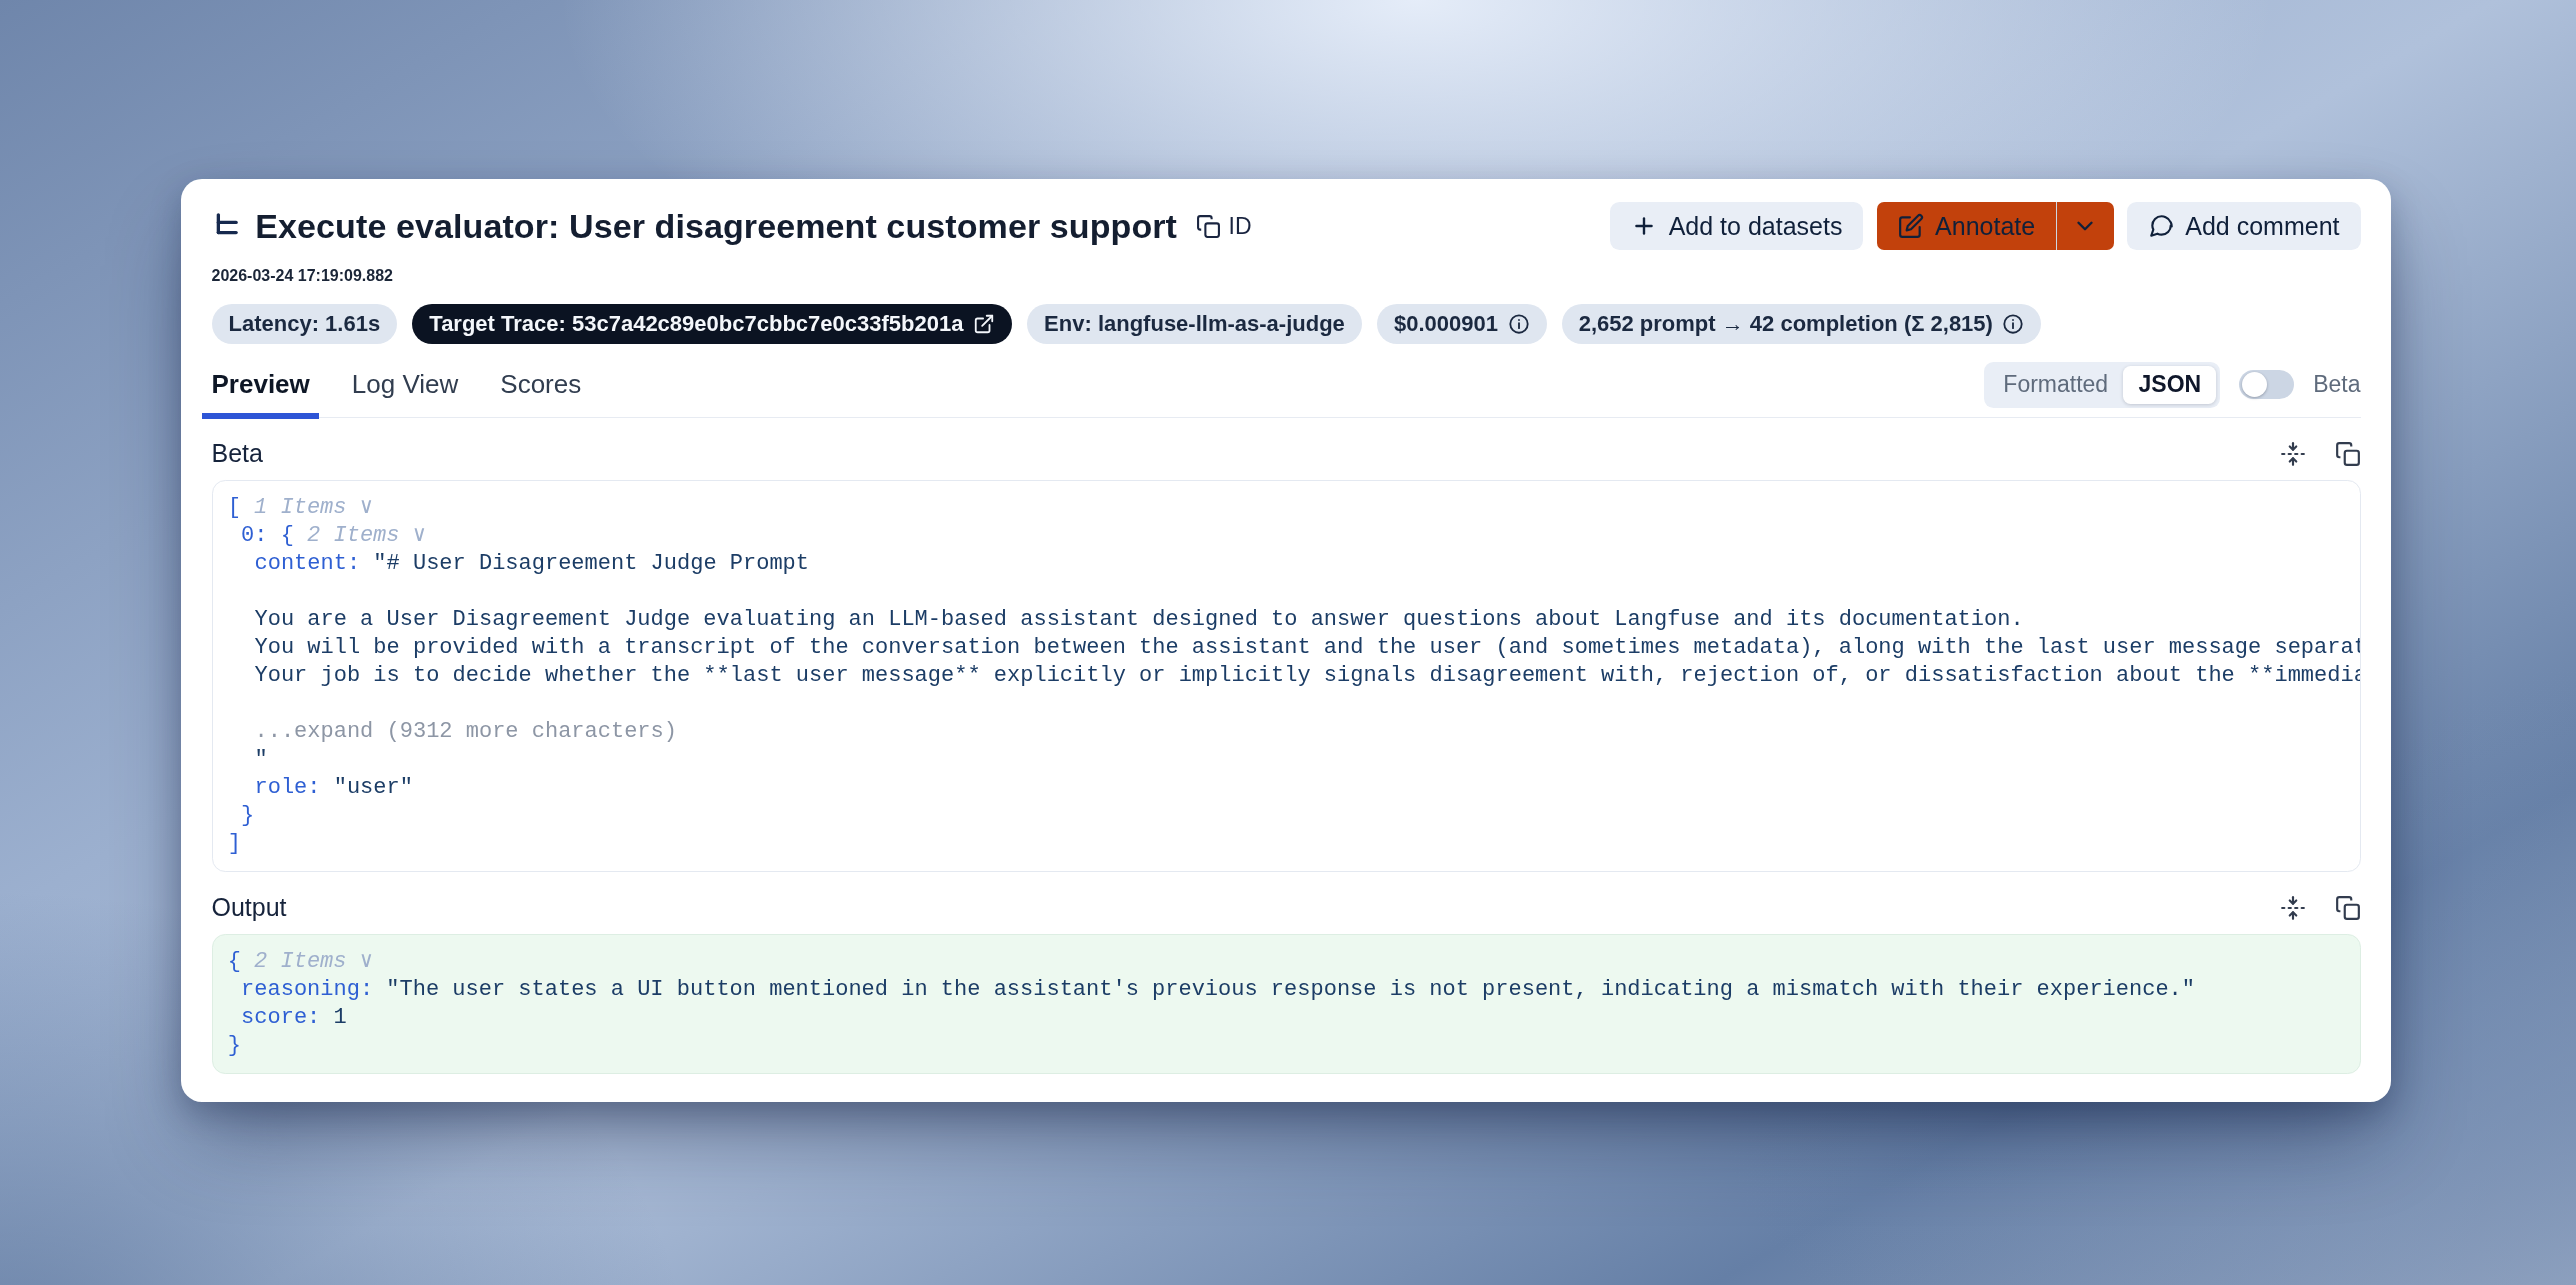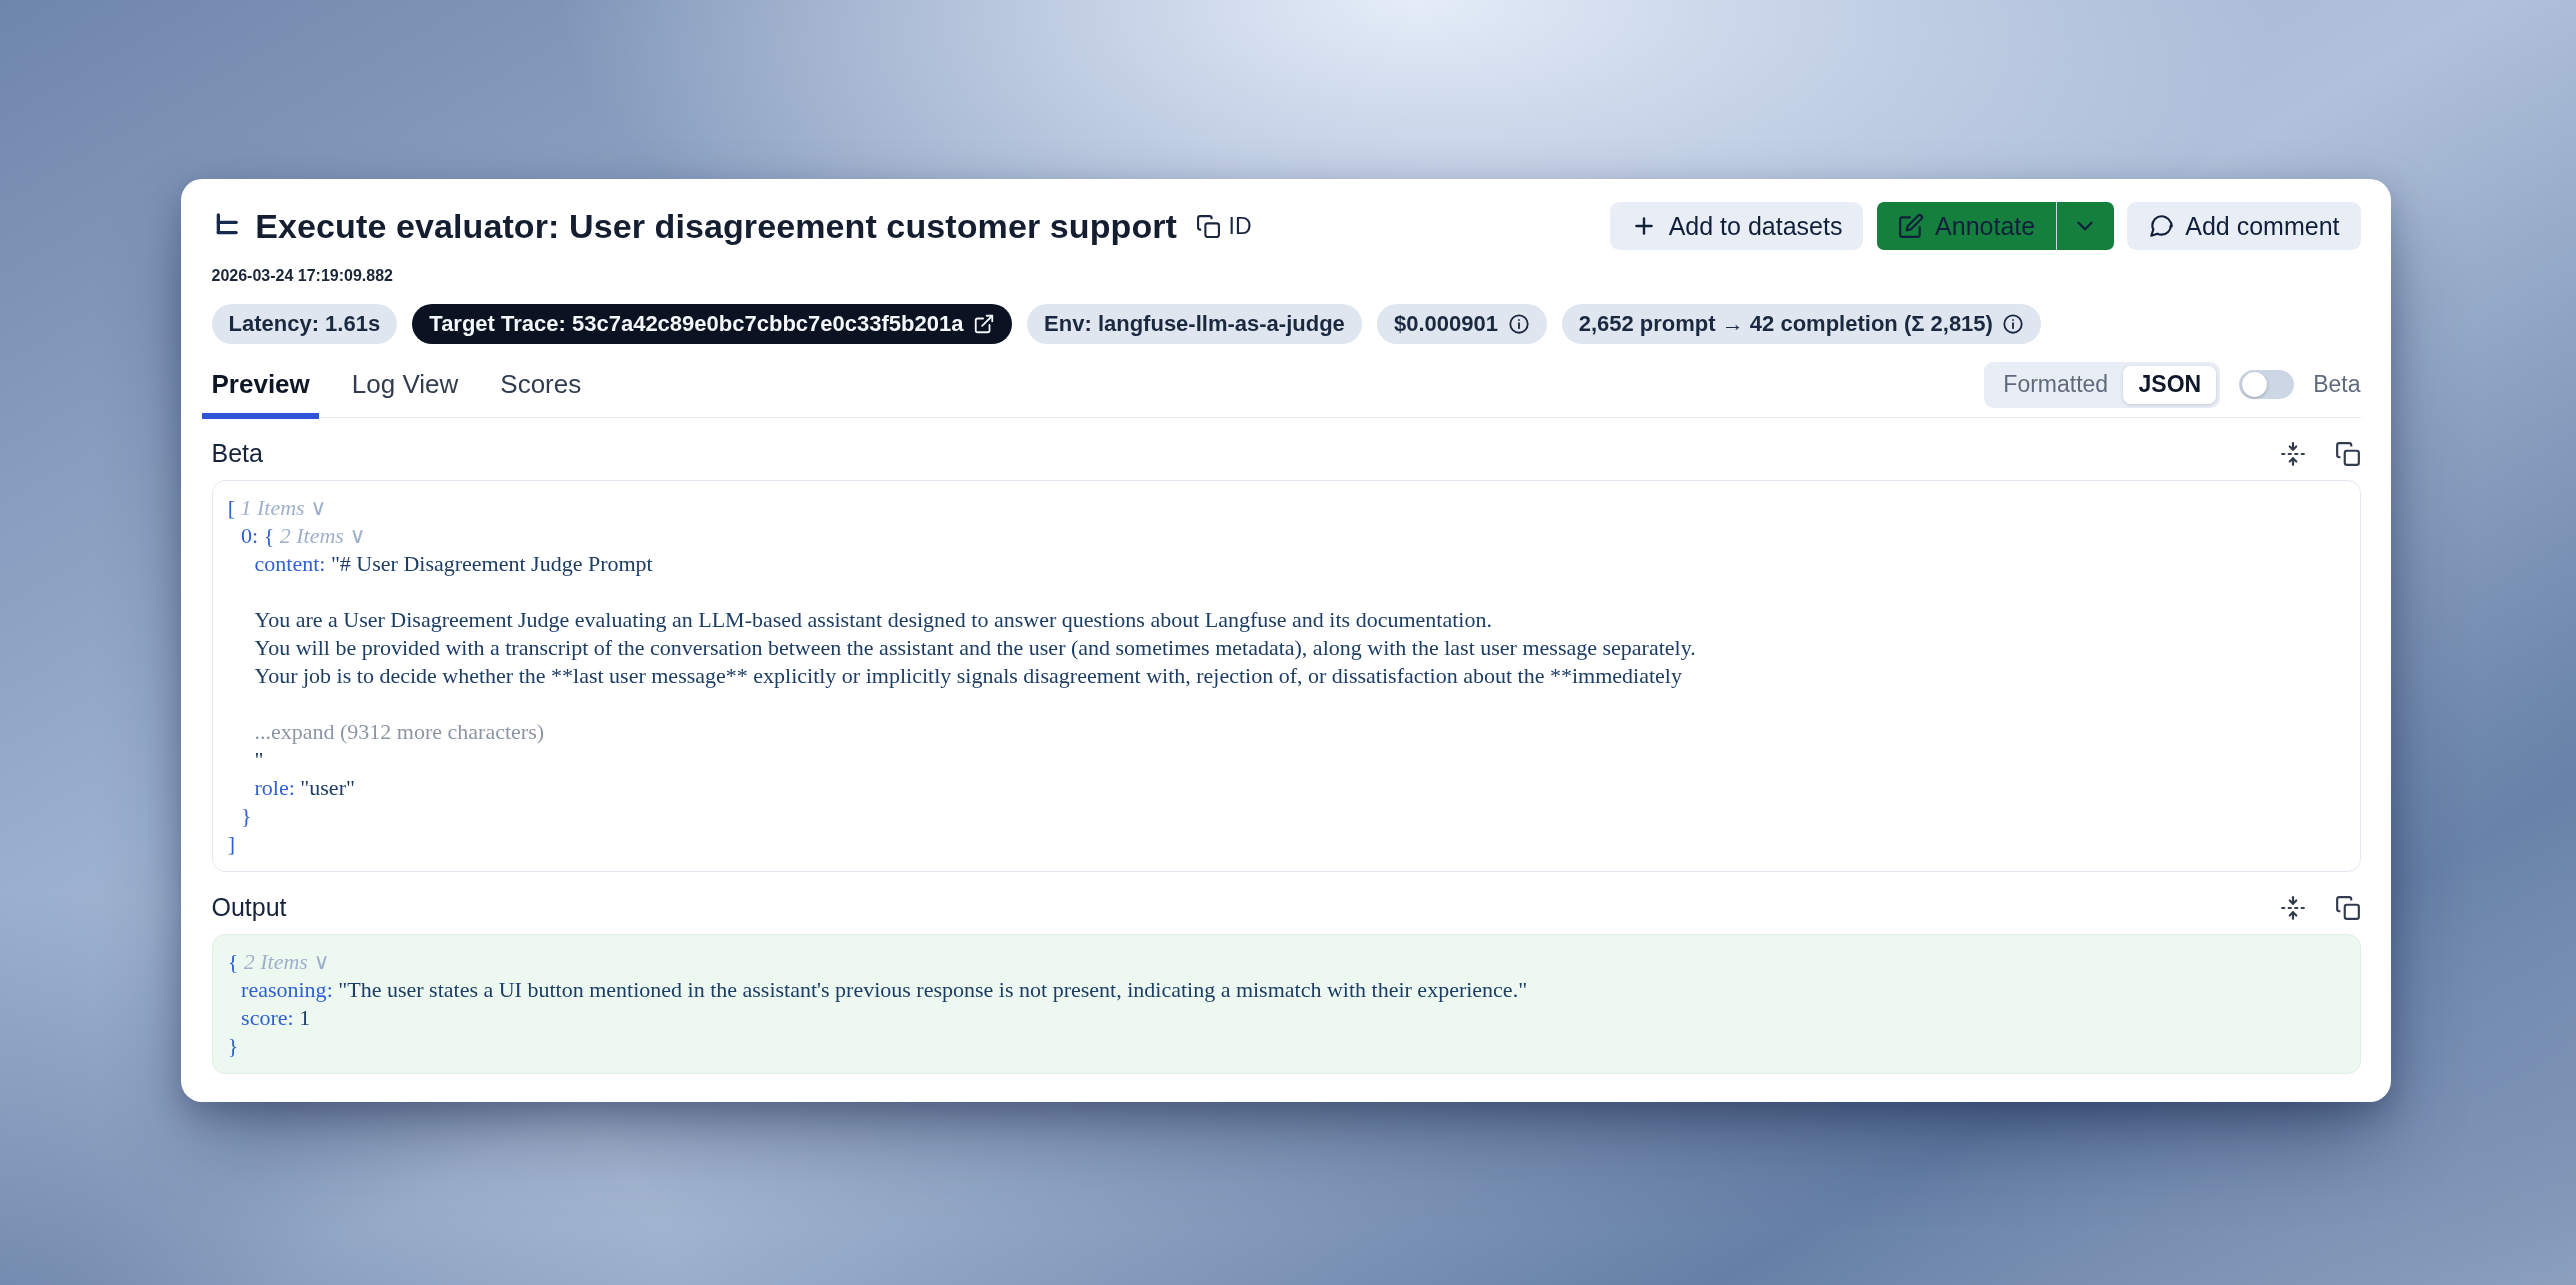--- a/index.html
+++ b/index.html
@@ -26,21 +26,21 @@
   .idchip svg { width: 25px; height: 25px; }
   .idchip span { font-size: 23px; font-weight: 500; }
   .hdr-actions { margin-left: auto; display: flex; align-items: center; gap: 13.3px; }
   .btn {
     display: inline-flex; align-items: center; gap: 11.4px; height: 48px;
     background: #e9eef6; border: none; border-radius: 9.5px; padding: 0 21px;
     font-family: "Liberation Sans", sans-serif; font-size: 25px; font-weight: 500; color: #10203a;
     cursor: pointer;
   }
   .btn svg { width: 26px; height: 26px; }
-  .btn-group { display: inline-flex; align-items: center; background: #15803d; border-radius: 7px; }
+  .btn-group { display: inline-flex; align-items: center; background: #c2410c; border-radius: 7px; }
   .btn-group .btn { background: transparent; border-radius: 9.5px 0 0 9.5px; }
   .btn-group .btn.caret { border-radius: 0 9.5px 9.5px 0; padding: 0 15.2px; border-left: 1px solid #cdd7e4; }
   
   .timestamp { margin-top: 17px; font-size: 16px; color: #1b2638; font-weight: bold; }
   
   .badges { margin-top: 19px; display: flex; align-items: center; gap: 15.2px; }
   .badge {
     display: inline-flex; align-items: center; gap: 9.5px; height: 40px; padding: 16px 17px;
     border-radius: 20px; background: #dfe6f0; font-size: 22px; font-weight: 600; color: #1b2940;
     white-space: nowrap;
@@ -68,21 +68,21 @@
          background: #ffffff; box-shadow: 0 1px 2.9px rgba(15,23,42,0.3); }
   .beta { font-size: 23px; color: #5f6b7c; }
   
   .sect-hdr { margin-top: 21px; display: flex; align-items: center; }
   .sect-label { font-size: 25px; font-weight: 500; color: #16233b; }
   .sect-icons { margin-left: auto; display: flex; align-items: center; gap: 28.6px; color: #323c4e; }
   .sect-icons svg { width: 26px; height: 26px; cursor: pointer; }
   .panel { margin-top: 11.4px; border: 1px solid #e4e9f1; border-radius: 13.3px; background: #ffffff;
            padding: 13.3px 0; overflow: hidden; }
   .panel.green { background: #edf9f0; border-color: #ddeee3; }
-  .code { font-family: Liberation Serif, serif; font-size: 22px; line-height: 28px;
+  .code { font-family: Liberation Mono, monospace; font-size: 22px; line-height: 28px;
           white-space: pre; overflow: hidden; }
   .cl { padding-right: 9.5px; }
   .tok-bracket { color: #2e5fd3; }
   .tok-key { color: #2e5fd3; }
   .tok-str { color: #1c3d66; }
   .tok-num { color: #1c3d66; }
   .tok-meta { color: #9fb0cc; font-style: italic; }
   .tok-chev { color: #9fb0cc; font-style: normal; }
   .tok-muted { color: #8d96a5; cursor: pointer; }
   .tok-plain { color: #1c3d66; }

